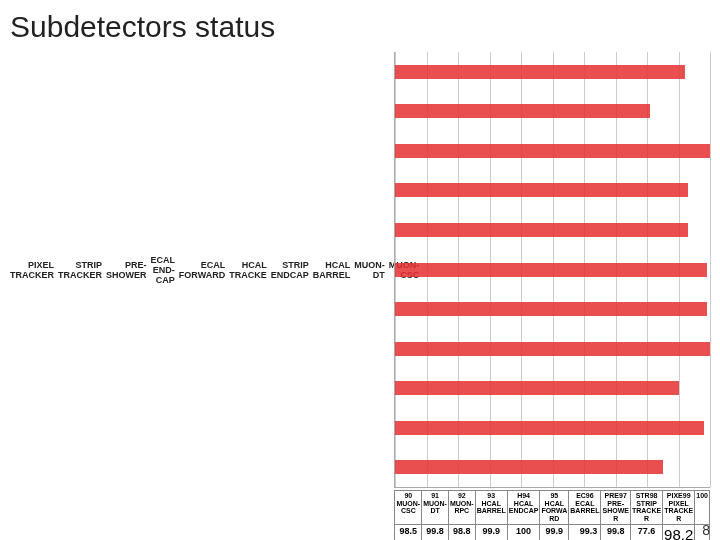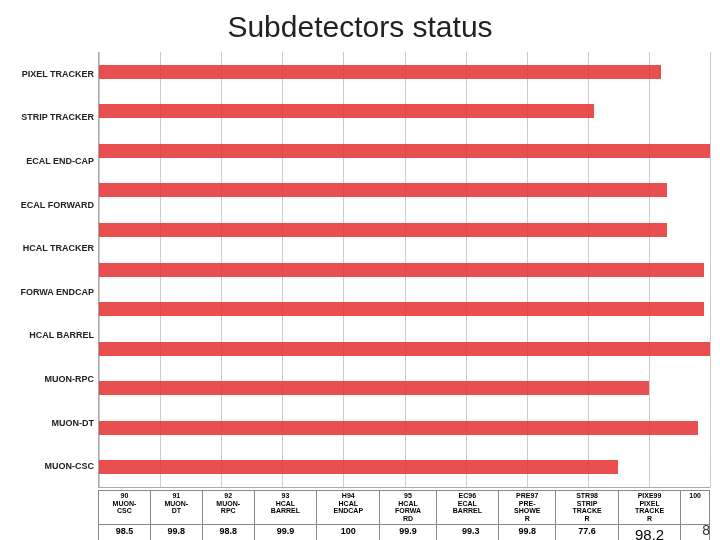--- a/index.html
+++ b/index.html
@@ -10,41 +10,41 @@
       font-family: Arial, sans-serif;
       overflow: hidden;
     }
 
     .page {
       width: 720px;
       height: 540px;
       position: relative;
       display: flex;
       flex-direction: column;
-      align-items: center;
+      align-items: flex-start;
       padding: 10px 10px 0 10px;
     }
 
     h1 {
       font-size: 30px;
       font-weight: normal;
       margin-bottom: 8px;
       color: #222;
     }
 
     .chart-area {
       display: flex;
       width: 100%;
       flex: 1;
       position: relative;
     }
 
     .y-labels {
       display: flex;
-      flex-direction: column;
+      flex-direction: row;
       justify-content: space-between;
       padding-bottom: 52px;
       min-width: 88px;
       padding-top: 0;
     }
 
     .y-label {
       font-size: 9px;
       font-weight: bold;
       color: #222;
@@ -135,26 +135,26 @@
 </head>
 <body>
 
 <div class="page">
   <h1>Subdetectors status</h1>
 
   <div class="chart-area">
     <div class="y-labels" id="yLabelsContainer">
     <div class="y-label">PIXEL TRACKER</div>
         <div class="y-label">STRIP TRACKER</div>
+        <div class="y-label">PRE-SHOWER</div>
         <div class="y-label">ECAL END-CAP</div>
         <div class="y-label">ECAL FORWARD</div>
-        <div class="y-label">HCAL TRACKER</div>
-        <div class="y-label">FORWA ENDCAP</div>
+        <div class="y-label">HCAL TRACKE</div>
+        <div class="y-label">STRIP ENDCAP</div>
         <div class="y-label">HCAL BARREL</div>
-        <div class="y-label">MUON-RPC</div>
         <div class="y-label">MUON-DT</div>
         <div class="y-label">MUON-CSC</div>
       </div>
     <div class="chart-inner">
       <div class="bars-container" id="barsContainer">
 
       <div class="grid-line" style="left: 0%;"></div>
           <div class="grid-line" style="left: 10%;"></div>
           <div class="grid-line" style="left: 20%;"></div>
           <div class="grid-line" style="left: 30%;"></div>

